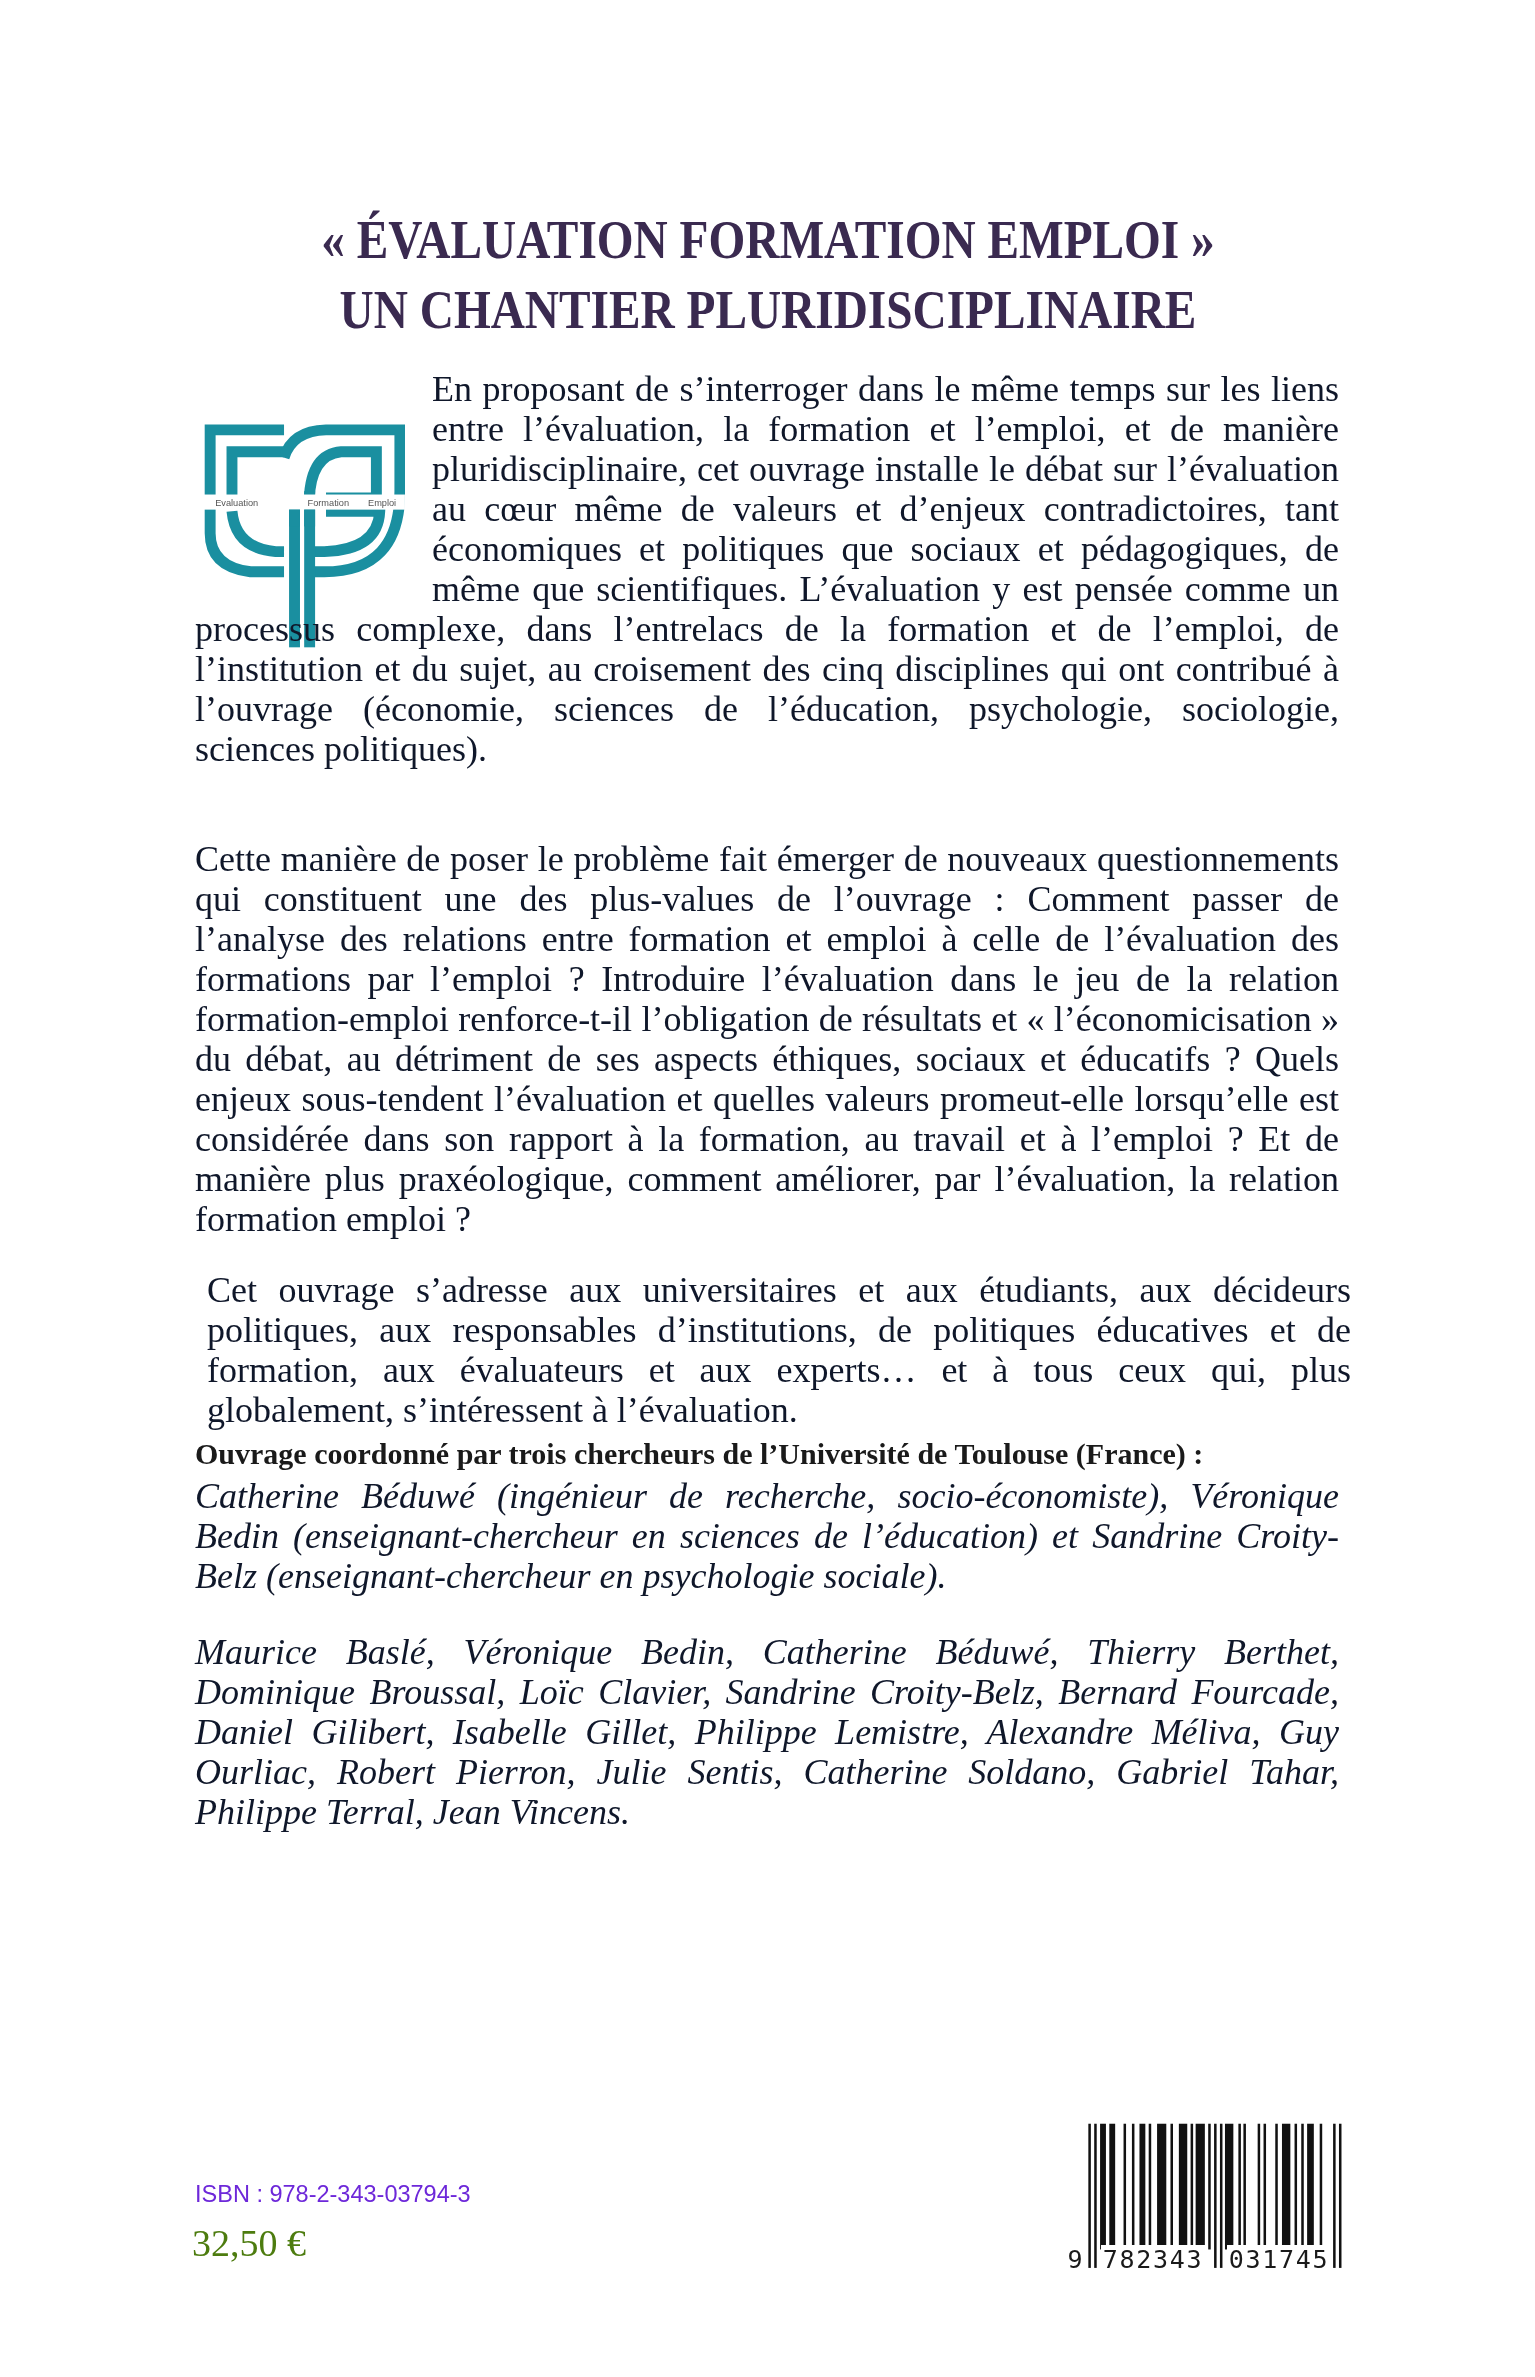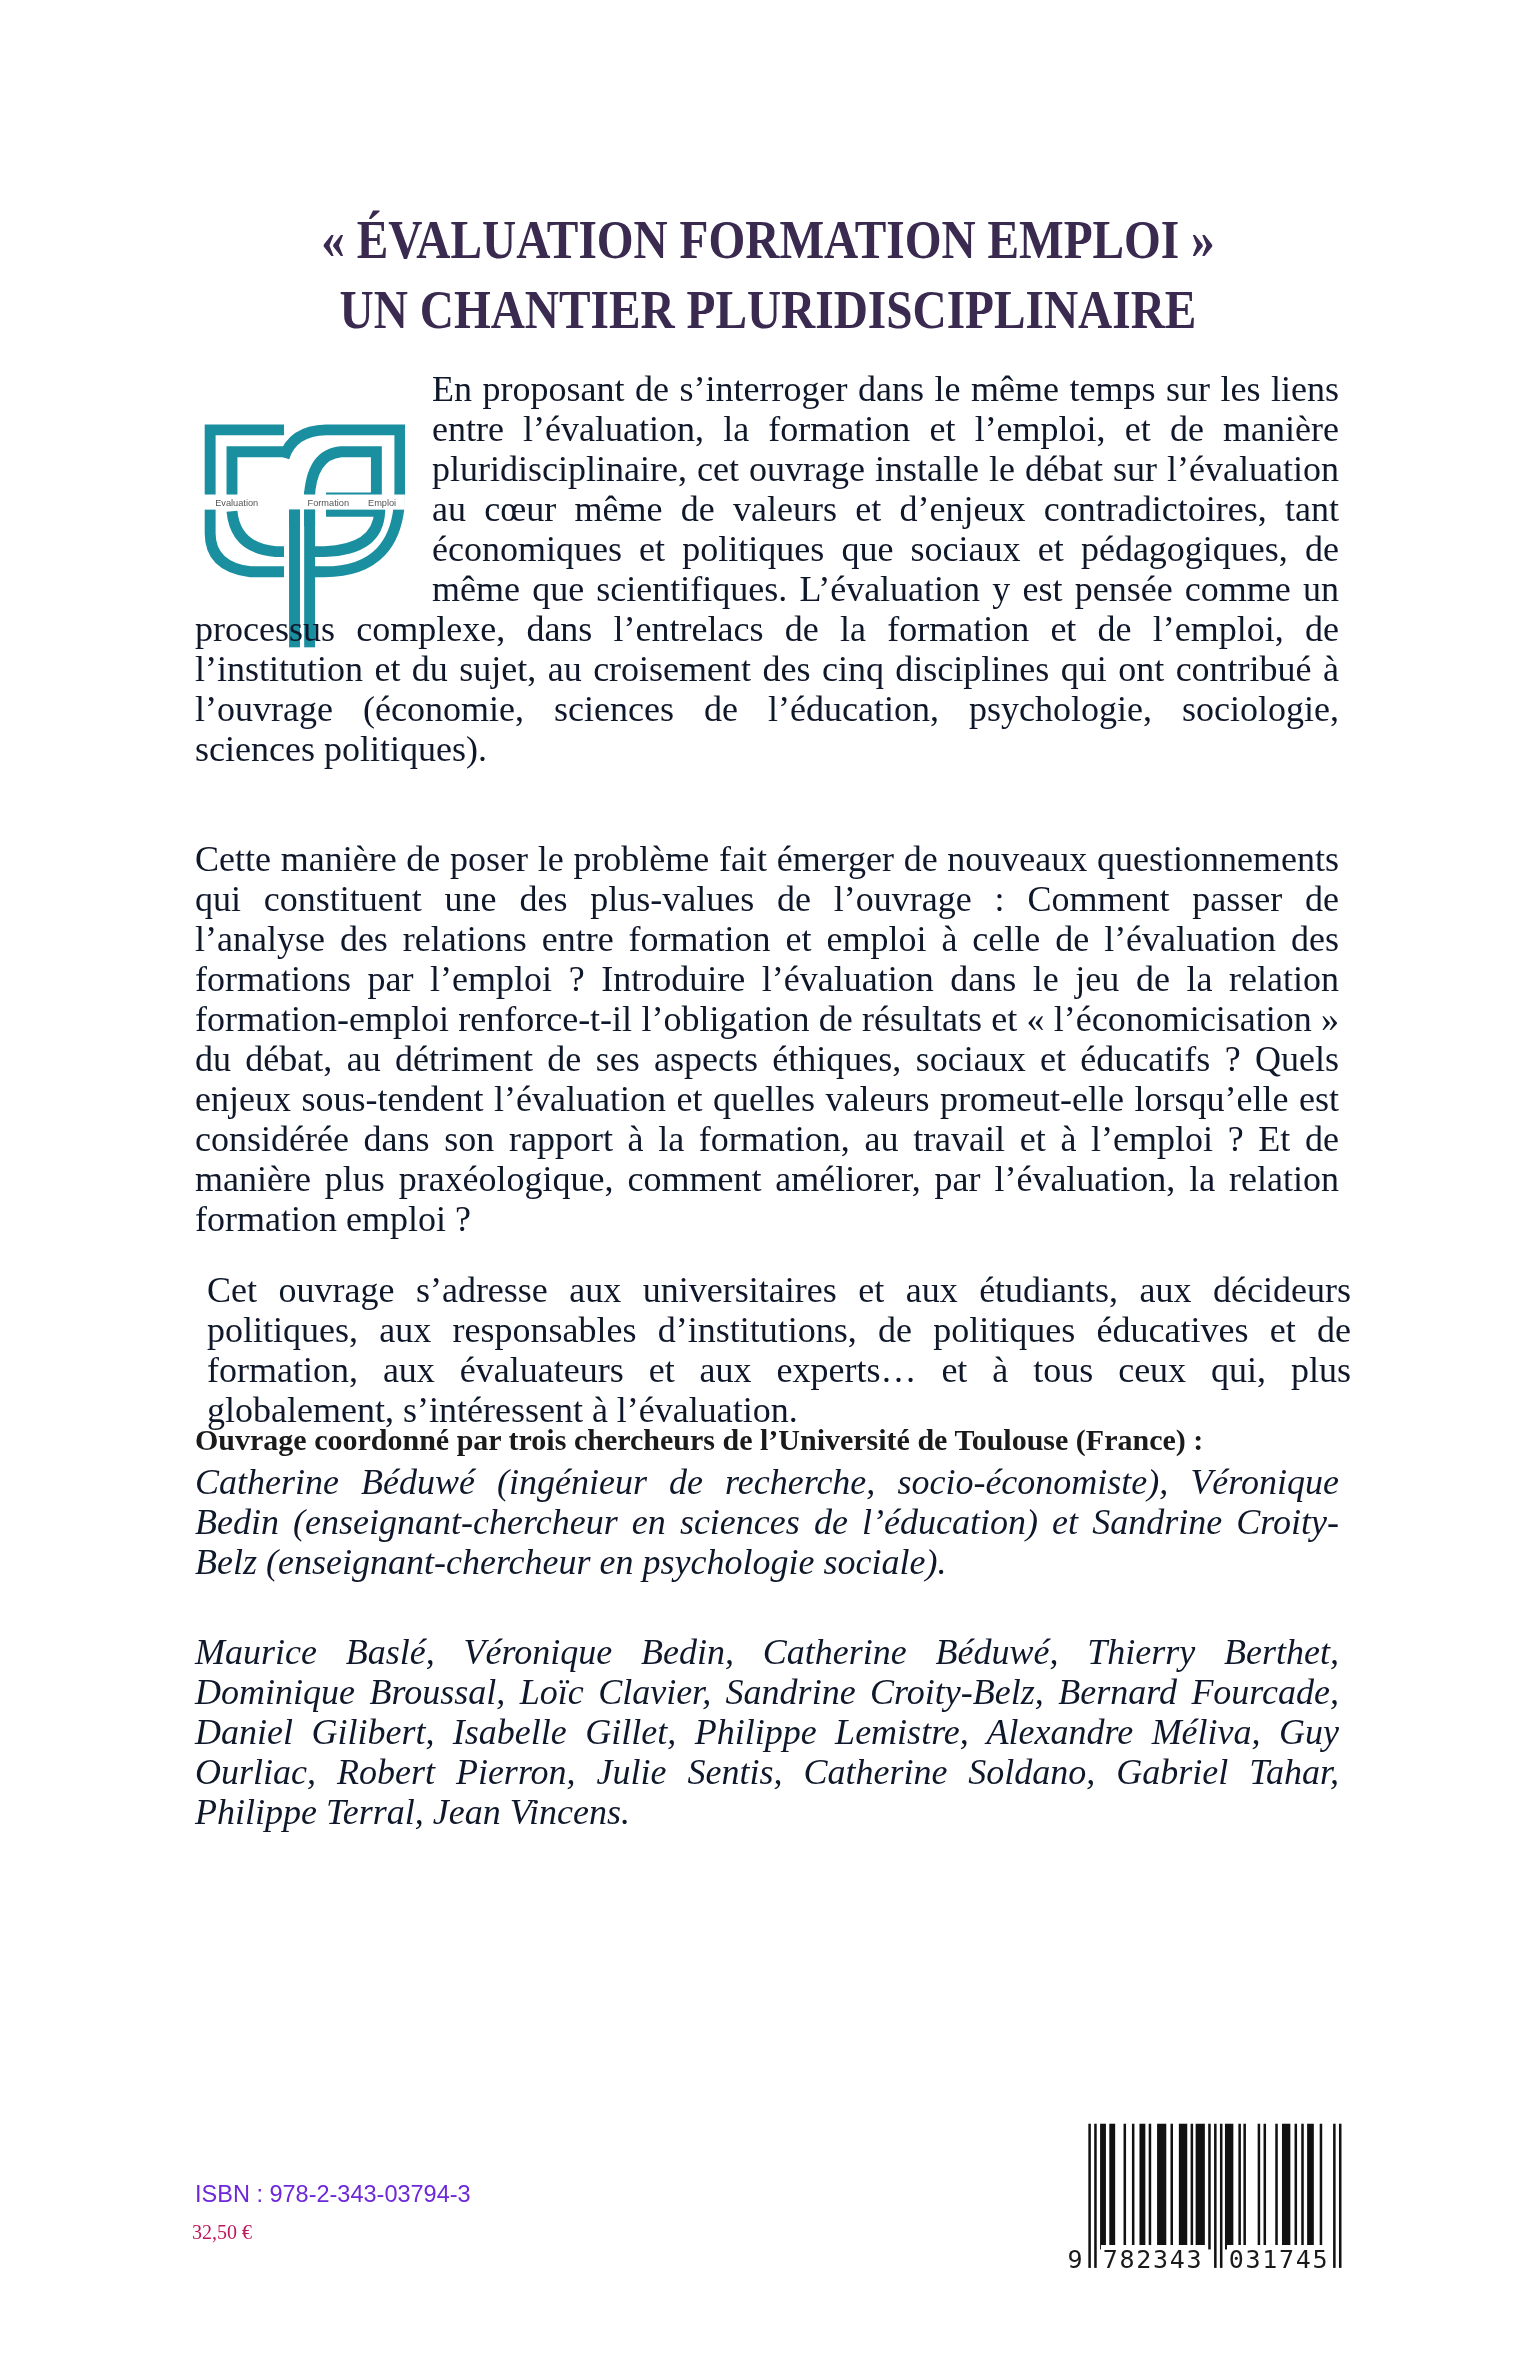--- a/index.html
+++ b/index.html
@@ -29,33 +29,33 @@
     .p1-float { float: left; width: 237px; height: 216px; }
 
     .block { position: absolute; left: 195px; width: 1144px; }
     .p2 { top: 839px; }
     .p3 { top: 1258px; }
     .coord { top: 1418px; }
     .contrib { top: 1632px; }
 
     .bold-heading {
       font-family: "Liberation Serif", "DejaVu Serif", serif;
-      font-weight: bold; font-size: 30px; line-height: 44px; color: #1a1a1a;
+      font-weight: bold; font-size: 30px; line-height: 44px; color: #1a1a1a; margin-top: 14px;
     }
     .italic { font-style: italic; }
 
     .isbn {
       position: absolute; left: 195px; top: 2181px;
       font-family: "Liberation Sans", "DejaVu Sans", sans-serif;
       font-size: 23.5px; color: #6d28d9;
     }
     .price {
       position: absolute; left: 192px; top: 2221px;
       font-family: "Liberation Serif", "DejaVu Serif", serif;
-      font-size: 20px; color: #be185d;
+      font-size: 38px; color: #4d7c0f;
     }
 
     .barcode { position: absolute; left: 1059px; top: 2122px; width: 285px; height: 151px; }
     .barcode-digits {
       position: absolute; top: 2245px; left: 1059px; width: 285px;
       font-family: "DejaVu Sans Mono", "Liberation Mono", monospace;
       font-size: 25px; color: #1a1a1a; letter-spacing: 1.7px;
       background: transparent;
     }
     .barcode-digits span { position: absolute; background: #fff; padding: 0 1.7px; }

